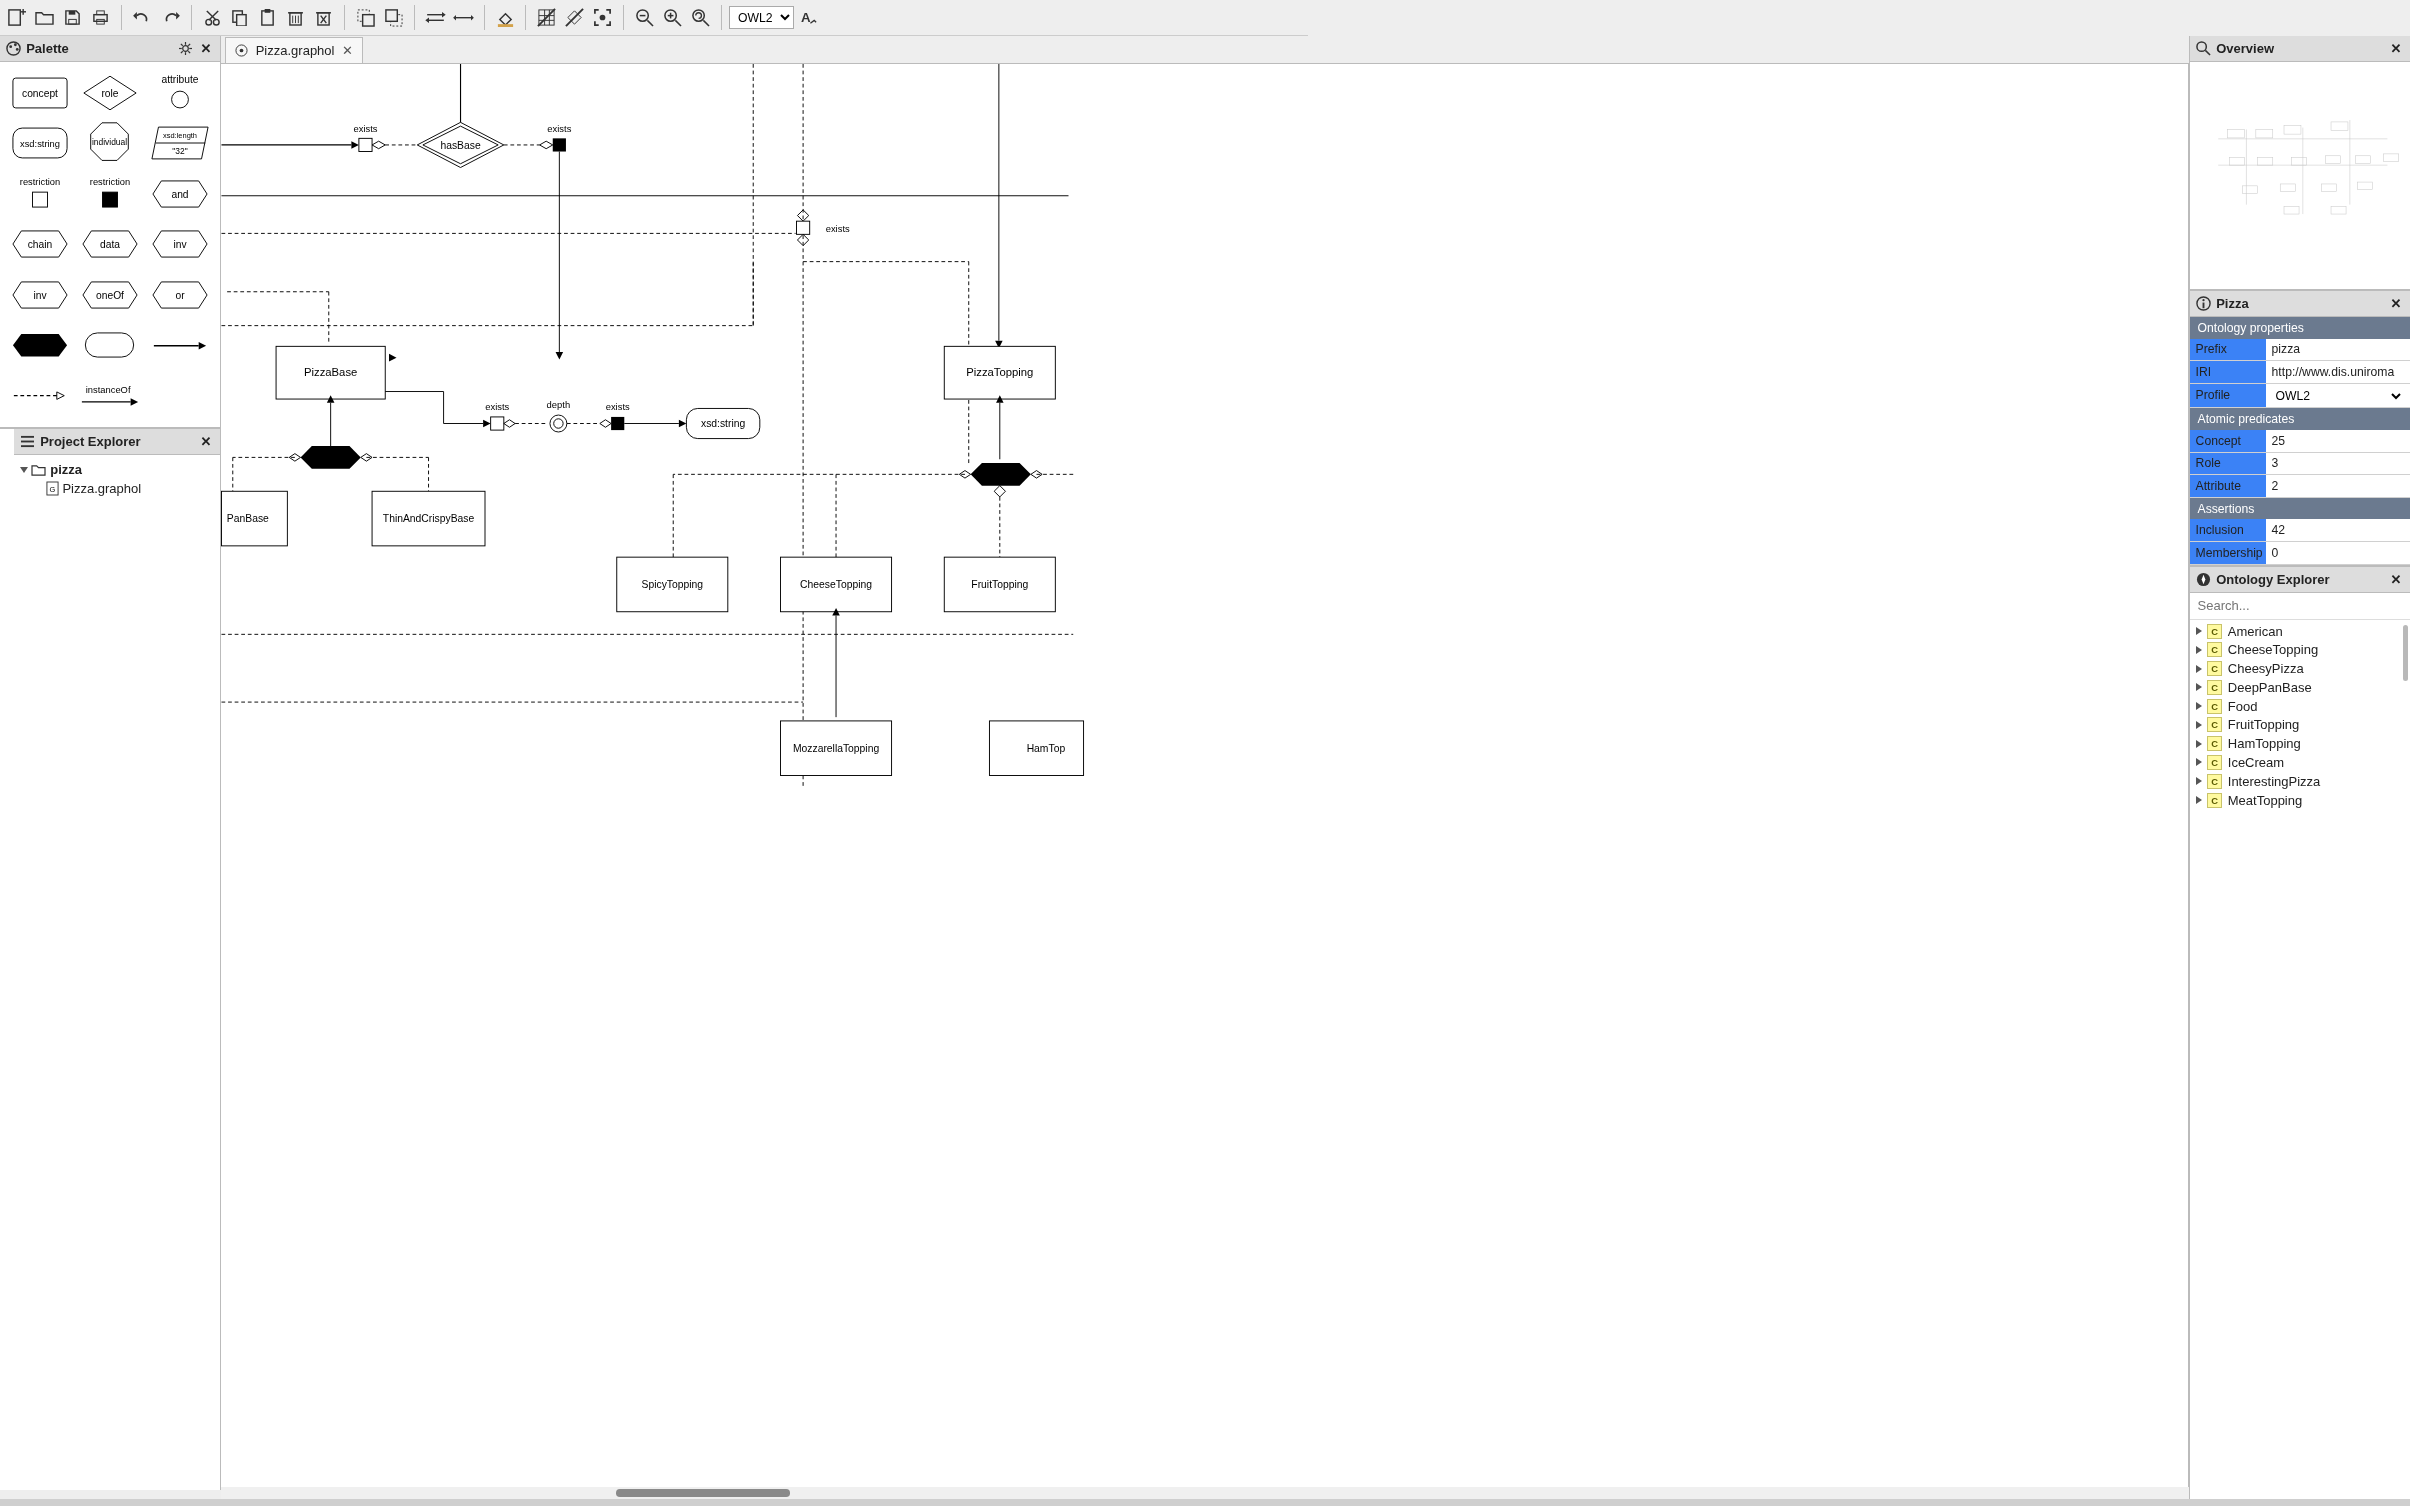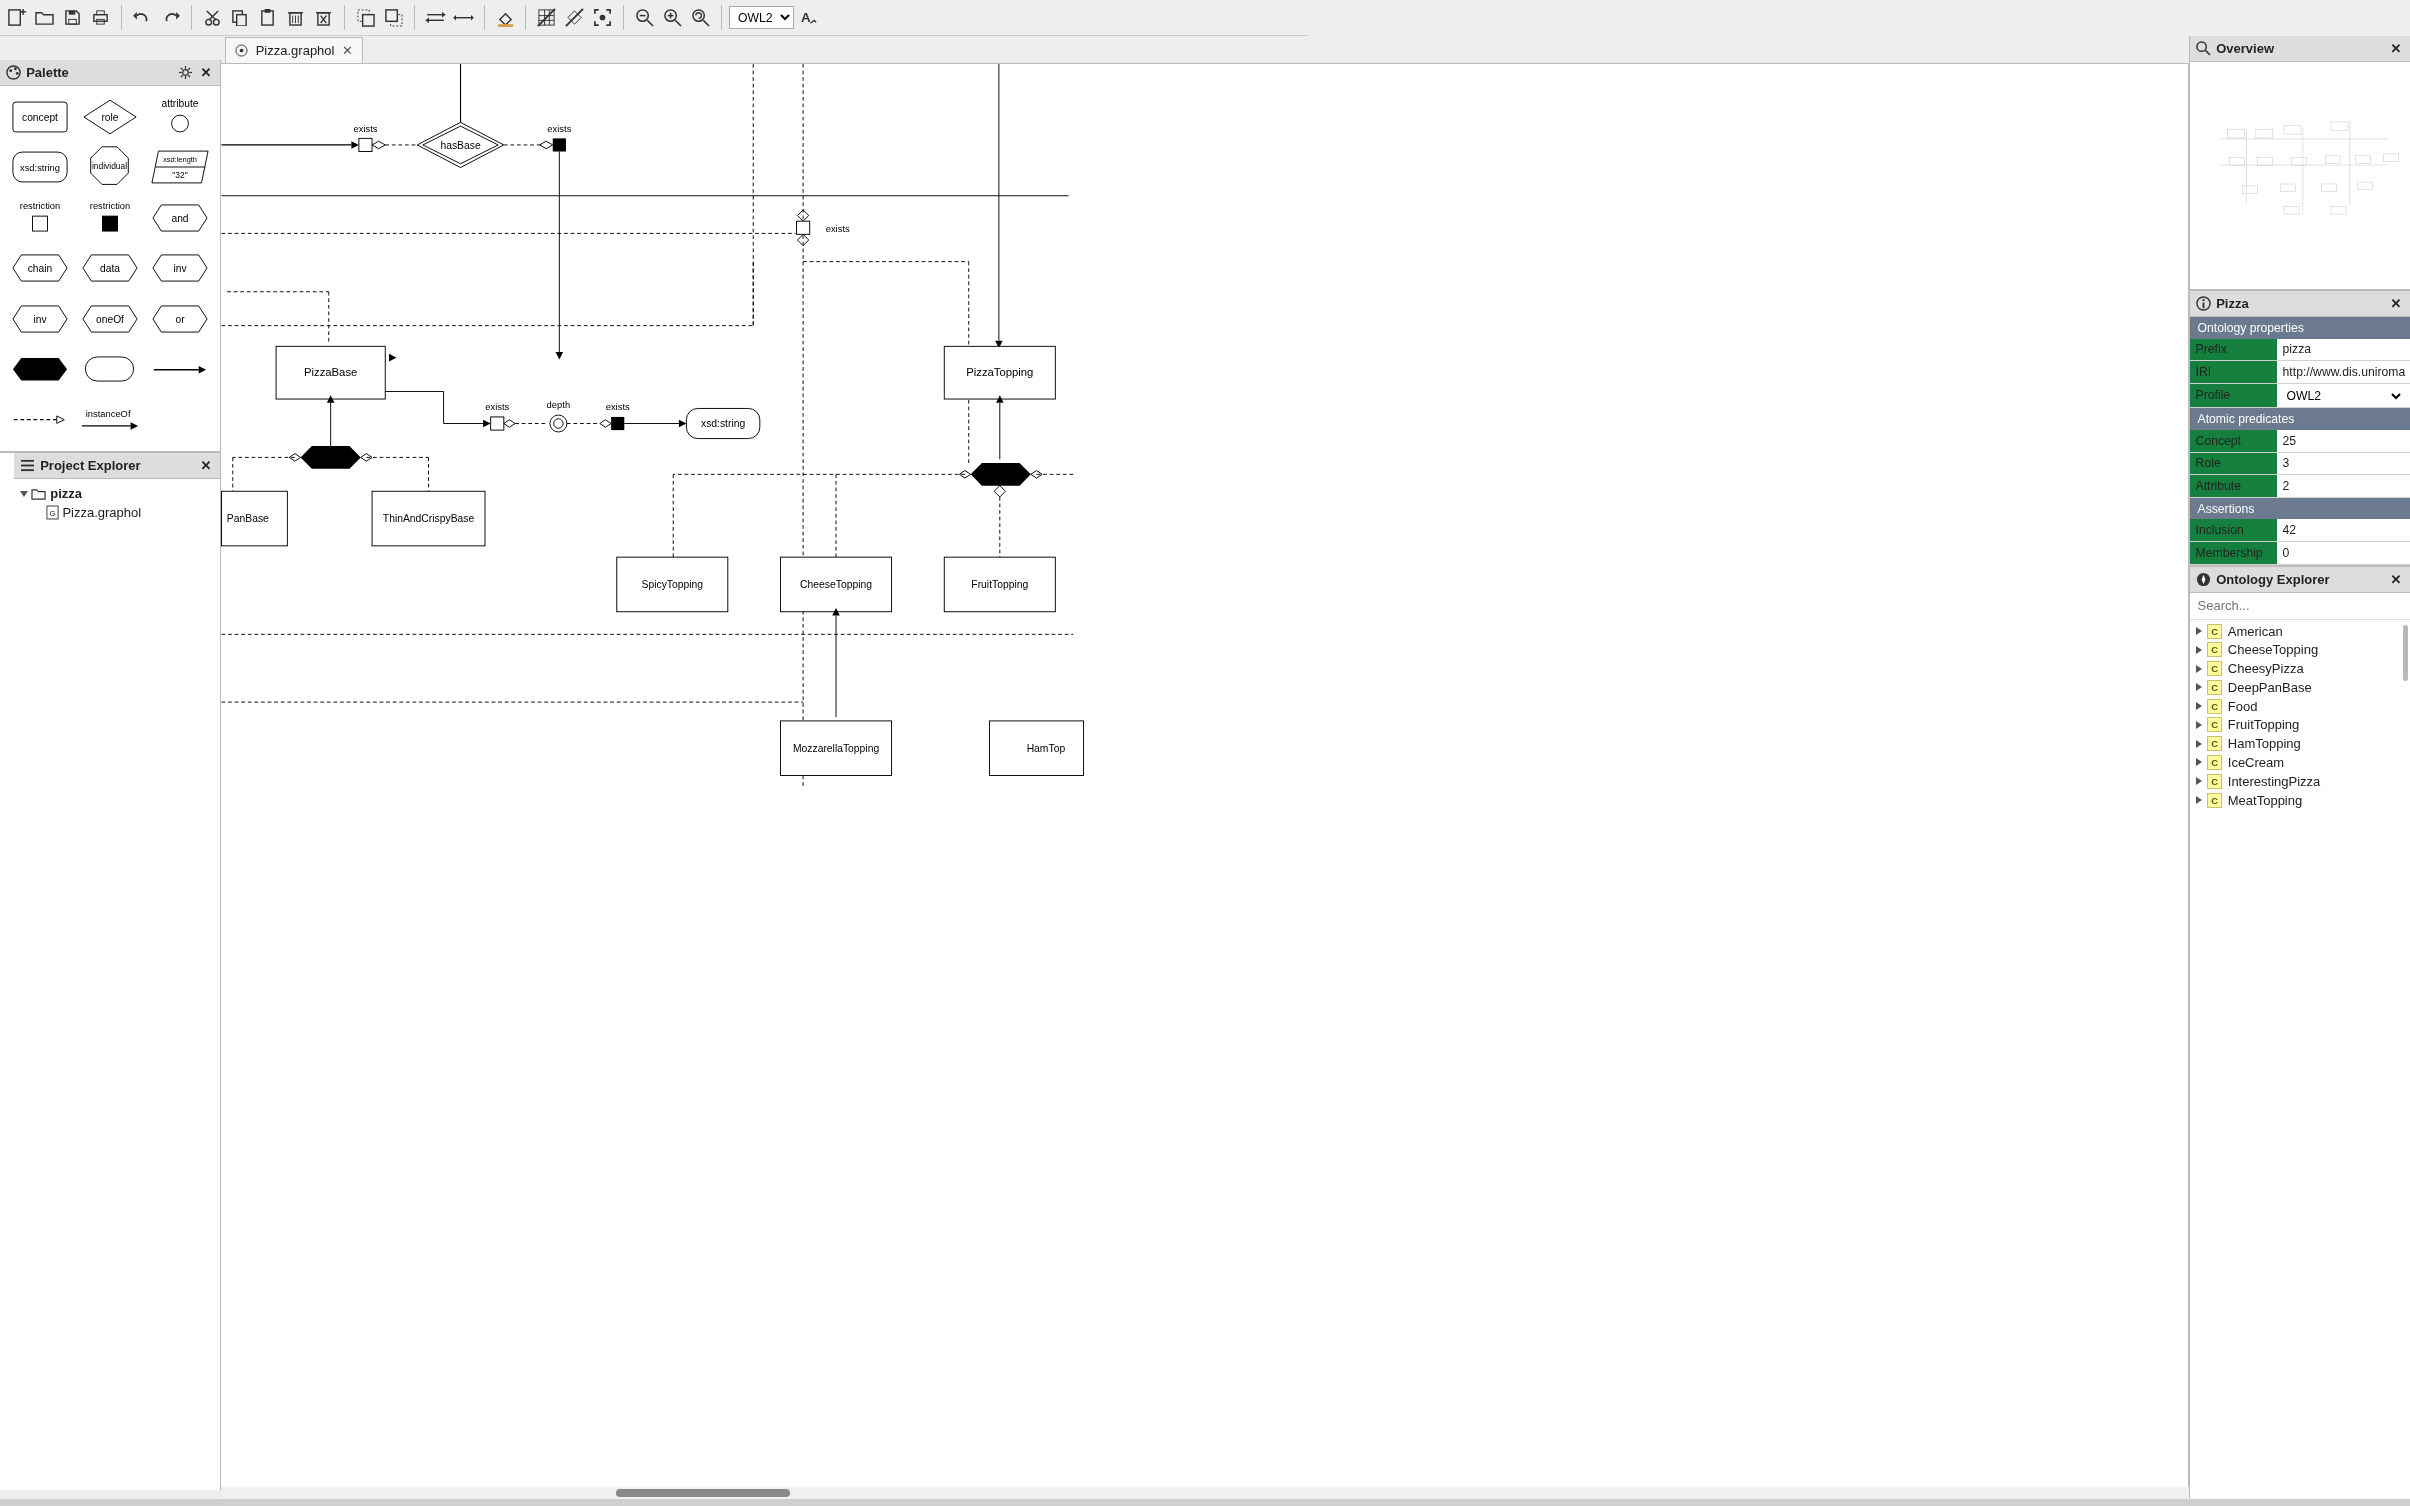--- a/index.html
+++ b/index.html
@@ -27,21 +27,21 @@
   .panel-header {
     background:#ddd; height:26px;
     display:flex; align-items:center;
     padding:0 5.6px;
     font-weight:bold; font-size:13px;
     border-bottom:0.9px solid #bbb;
   }
   .panel-header .spacer { flex:1; }
   .panel-header .hicon { width:17px; height:17px; display:flex;align-items:center;justify-content:center; cursor:pointer; margin-left:3.8px;}
   
-  .left-col { position:absolute; left:0; top:36px; width:221px; bottom:16px; display:flex; flex-direction:column;margin-top:24px;}
+  .left-col { position:absolute; left:0; top:36px; width:221px; bottom:16px; display:flex; flex-direction:column;}
   .palette { flex:0 0 auto; border:0.9px solid #bbb; border-left:none; border-top:none; background:#fff;}
   .palette-grid {
     display:grid; grid-template-columns: repeat(3, 1fr);
     gap:7.5px; padding:9.4px;
     background:#fff;
   }
   .pal-item { height:43px; display:flex; align-items:center; justify-content:center; cursor:grab;}
   .pal-item svg { overflow:visible; }
   .project-explorer { flex:1; border:0.9px solid #bbb; border-left:none; border-bottom:none; background:#fff; min-height:94px;padding-left:14px;}
   .pe-body { padding:5.6px; font-size:13px;}
@@ -54,21 +54,21 @@
   
   .canvas-wrap { position:absolute; left:221px; top:64px; right:221px; bottom:19px; background:#fff; overflow:hidden; border-right:0.9px solid #bbb;}
   .canvas { position:relative; width:100%; height:100%; }
   
   .right-col { position:absolute; right:0; top:36px; width:221px; bottom:0; display:flex; flex-direction:column;}
   .overview { border:0.9px solid #bbb; border-right:none; border-top:none; background:#4c1d95; height:254px; display:flex; flex-direction:column;}
   .overview-body { flex:1; background:#fff; position:relative;}
   .info { border:0.9px solid #bbb; border-right:none; background:#fff; display:flex; flex-direction:column;}
   .info-section { background:#6b7a8f; color:#fff; font-size:12.2px; font-weight:normal; padding:3.8px 7.5px;}
   .info-row { display:flex; border-bottom:0.9px solid #d0d0d0;}
-  .info-row .k { width:87px; background:#15803d; padding:3.8px 5.6px;}
+  .info-row .k { width:76px; background:#3b82f6; padding:3.8px 5.6px;}
   .info-row .v { flex:1; background:#fff; padding:3.8px 5.6px; white-space:nowrap; overflow:hidden;}
   .info-row select { width:100%; border:none; background:transparent; font-size:12.2px;}
   .ontology-explorer { flex:1; border:0.9px solid #bbb; border-right:none; border-bottom:none; background:#fff; display:flex; flex-direction:column; min-height:94px;justify-content:flex-end;}
   .search-input { width:100%; border:none; border-bottom:0.9px solid #ddd; padding:5.6px 7.5px; font-size:13px; color:#be185d; outline:none;}
   .oe-list { flex:1; overflow-y:auto; padding:1.9px 0;}
   .oe-row { display:flex; align-items:center; gap:5.6px; padding:1.9px 5.6px; font-size:13px;}
   .oe-badge { width:15px; height:15px; background:#fffaa0; border:0.9px solid #c9c36a; display:flex;align-items:center;justify-content:center; font-size:9.4px; font-weight:bold; color:#5a5a00;}
   .tri { width:0;height:0;border-top:4.7px solid transparent;border-bottom:4.7px solid transparent;border-left:6.6px solid #555; cursor:pointer;}
   .tri-down { width:0;height:0;border-left:4.7px solid transparent;border-right:4.7px solid transparent;border-top:6.6px solid #555; cursor:pointer;}
   

